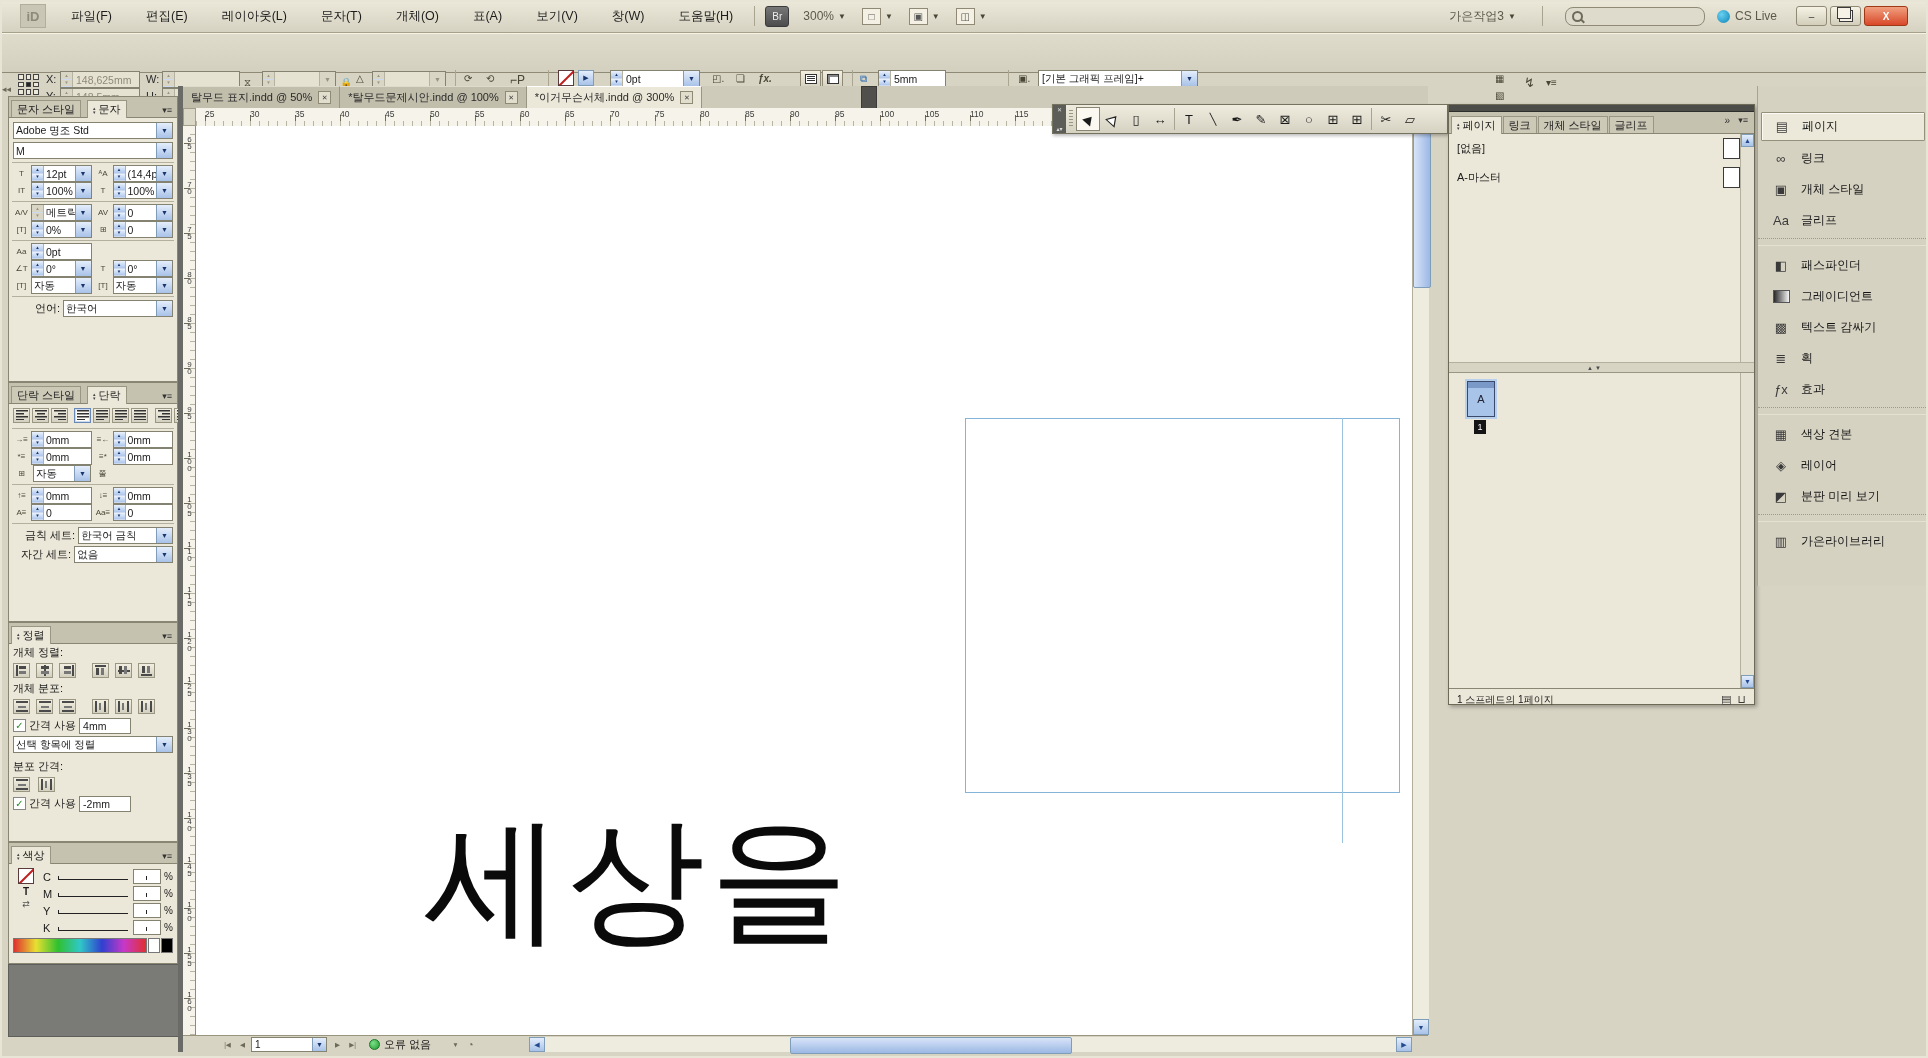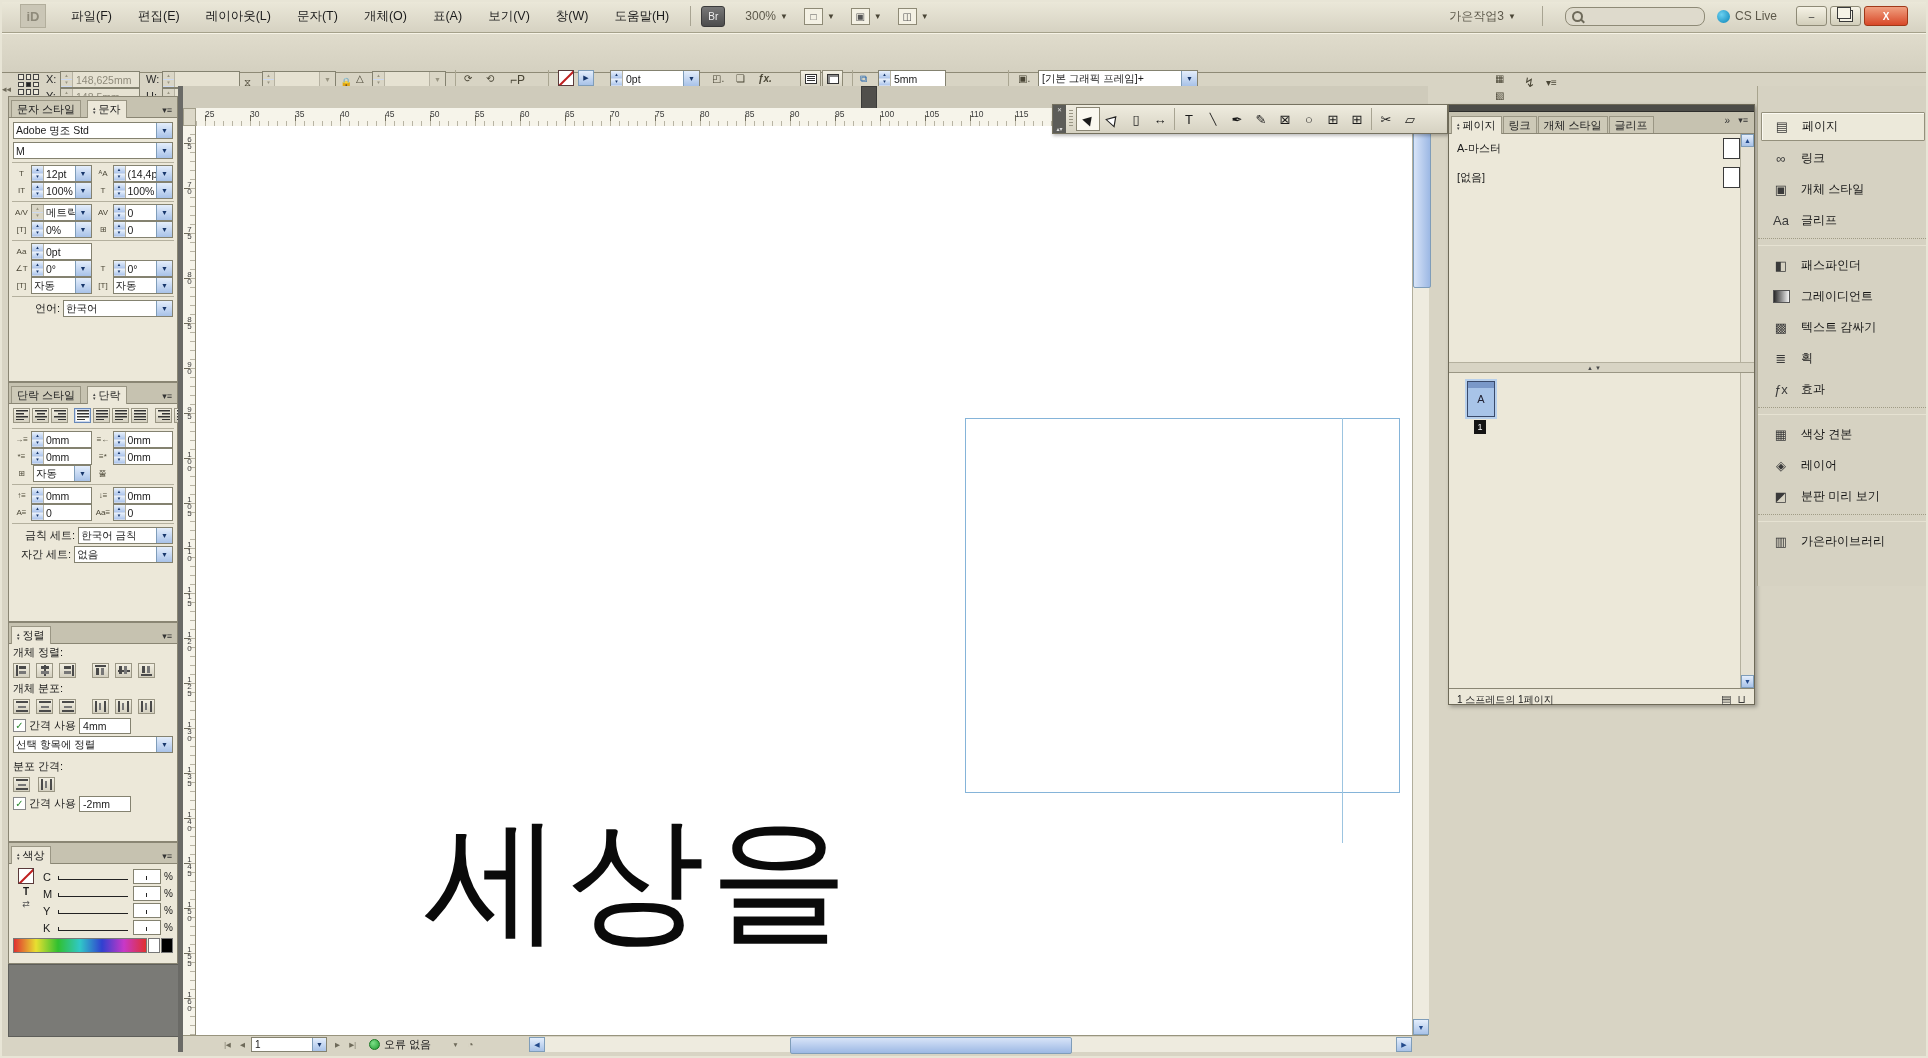--- a/index.html
+++ b/index.html
@@ -5,25 +5,25 @@
   html,body{margin:0;padding:0}
   body{width:1928px;height:1058px;position:relative;overflow:hidden;
        background:#d8d4c4;font-family:"Liberation Sans","DejaVu Sans",sans-serif;
        font-size:12px;color:#1a1a1a;-webkit-font-smoothing:antialiased}
   
   #titlebar{position:absolute;left:0;top:0;width:1928px;height:33px;
     background:linear-gradient(#ece9da,#d6d2c2);border-bottom:1px solid #a5a18b;
     display:flex;align-items:center;padding:0 20px;box-sizing:border-box}
   #applogo{width:24px;height:22px;background:#cac6b6;border:1px solid #b2ae9c;color:#8e8a7a;
     font-weight:bold;font-size:13px;display:flex;align-items:center;justify-content:center;margin-right:14px}
-  #menus{display:flex;gap:4px}
+  #menus{display:flex;gap:12px}
   .menu-item{padding:4px 11px;font-size:12.5px;color:#1c1c1c;white-space:nowrap}
   .tb-sep{width:1px;height:20px;background:#a8a492;margin:0 10px}
   #br-btn{width:22px;height:19px;background:linear-gradient(#777,#4c4c4c);border:1px solid #3a3a3a;
-    border-radius:3px;color:#eee;font-size:10px;display:flex;align-items:center;justify-content:center;margin-right:20px}
+    border-radius:3px;color:#eee;font-size:10px;display:flex;align-items:center;justify-content:center;margin-right:14px}
   .bar-dd{display:flex;align-items:center;gap:4px;color:#5c584a;margin-right:16px;font-size:12px}
   .bar-dd .dda{font-size:8px;color:#4a4636}
   .ddicon{width:17px;height:15px;border:1px solid #8e8a76;background:#f4f1e4;display:flex;
     align-items:center;justify-content:center;font-size:10px;color:#555}
   #titlebar .spacer{flex:1}
   #searchbox{width:126px;height:17px;background:#dedacc;border:1px solid #8e8a76;border-radius:8px;
     display:flex;align-items:center;padding:0 6px;gap:4px;margin:0 12px}
   .mag{width:7px;height:7px;border:2px solid #6e6a5a;border-radius:50%;position:relative;flex:none}
   .mag::after{content:"";position:absolute;width:5px;height:2px;background:#6e6a5a;
     transform:rotate(45deg);right:-4px;bottom:-2px}
@@ -913,20 +913,37 @@
     <span class="ramp" data-name="color-ramp"></span>
     <span class="rampbw" style="background:#fff" data-name="white-swatch"></span>
     <span class="rampbw" style="background:#000" data-name="black-swatch"></span>
   </div>
 </div>
 <div id="dock-fill" data-name="dock-empty-area"></div>
 
 <div id="darkband" data-name="pasteboard-edge"></div>
 
 <div id="tabbar" data-name="document-tab-bar">
+  <div style="display:flex">
+
+      <div class="doctab" data-name="document-tab">
+        <span data-name="document-tab-title">탈무드 표지.indd @ 50%</span>
+        <span class="close" data-name="close-tab-icon"></span>
+      </div>
+
+      <div class="doctab" data-name="document-tab">
+        <span data-name="document-tab-title">*탈무드문제시안.indd @ 100%</span>
+        <span class="close" data-name="close-tab-icon"></span>
+      </div>
+
+      <div class="doctab active" data-name="document-tab">
+        <span data-name="document-tab-title">*이거무슨서체.indd @ 300%</span>
+        <span class="close" data-name="close-tab-icon"></span>
+      </div>
+    </div>
   <div id="tabdark" data-name="dock-divider"></div>
 </div>
 
 <div id="hruler" data-name="horizontal-ruler">
 
 <span class="hlab" data-name="ruler-label" style="left: 9px;">25</span>
     <span class="hlab" data-name="ruler-label" style="left: 54px;">30</span>
     <span class="hlab" data-name="ruler-label" style="left: 99px;">35</span>
     <span class="hlab" data-name="ruler-label" style="left: 144px;">40</span>
     <span class="hlab" data-name="ruler-label" style="left: 189px;">45</span>
@@ -1088,26 +1105,26 @@
       <div class="pt" data-name="pages-panel-tab">
         <span>글리프</span>
       </div>
     </div>
   <div style="position:absolute;right:24px;top:10px;font-size:10px;color:#333" data-name="panel-overflow-icon">»</div>
   <div style="position:absolute;right:6px;top:10px;font-size:9px;color:#333" data-name="panel-menu-icon">▾≡</div>
   <div class="pp-list" data-name="masters-list">
     <div>
 
         <div class="master-row" data-name="master-page-row">
+          <span data-name="master-page-label">[없음]</span>
+          <span class="mpg" data-name="master-page-icon"></span>
+        </div>
+
+        <div class="master-row" data-name="master-page-row">
           <span data-name="master-page-label">A-마스터</span>
-          <span class="mpg" data-name="master-page-icon"></span>
-        </div>
-
-        <div class="master-row" data-name="master-page-row">
-          <span data-name="master-page-label">[없음]</span>
           <span class="mpg" data-name="master-page-icon"></span>
         </div>
       </div>
     <div class="pp-scroll" data-name="panel-scrollbar">
       <span class="xpbtn u" data-name="scroll-up-icon">▲</span>
     </div>
   </div>
   <div class="pp-split" data-name="panel-splitter">
       <span>▲</span>
       <span>▼</span>

